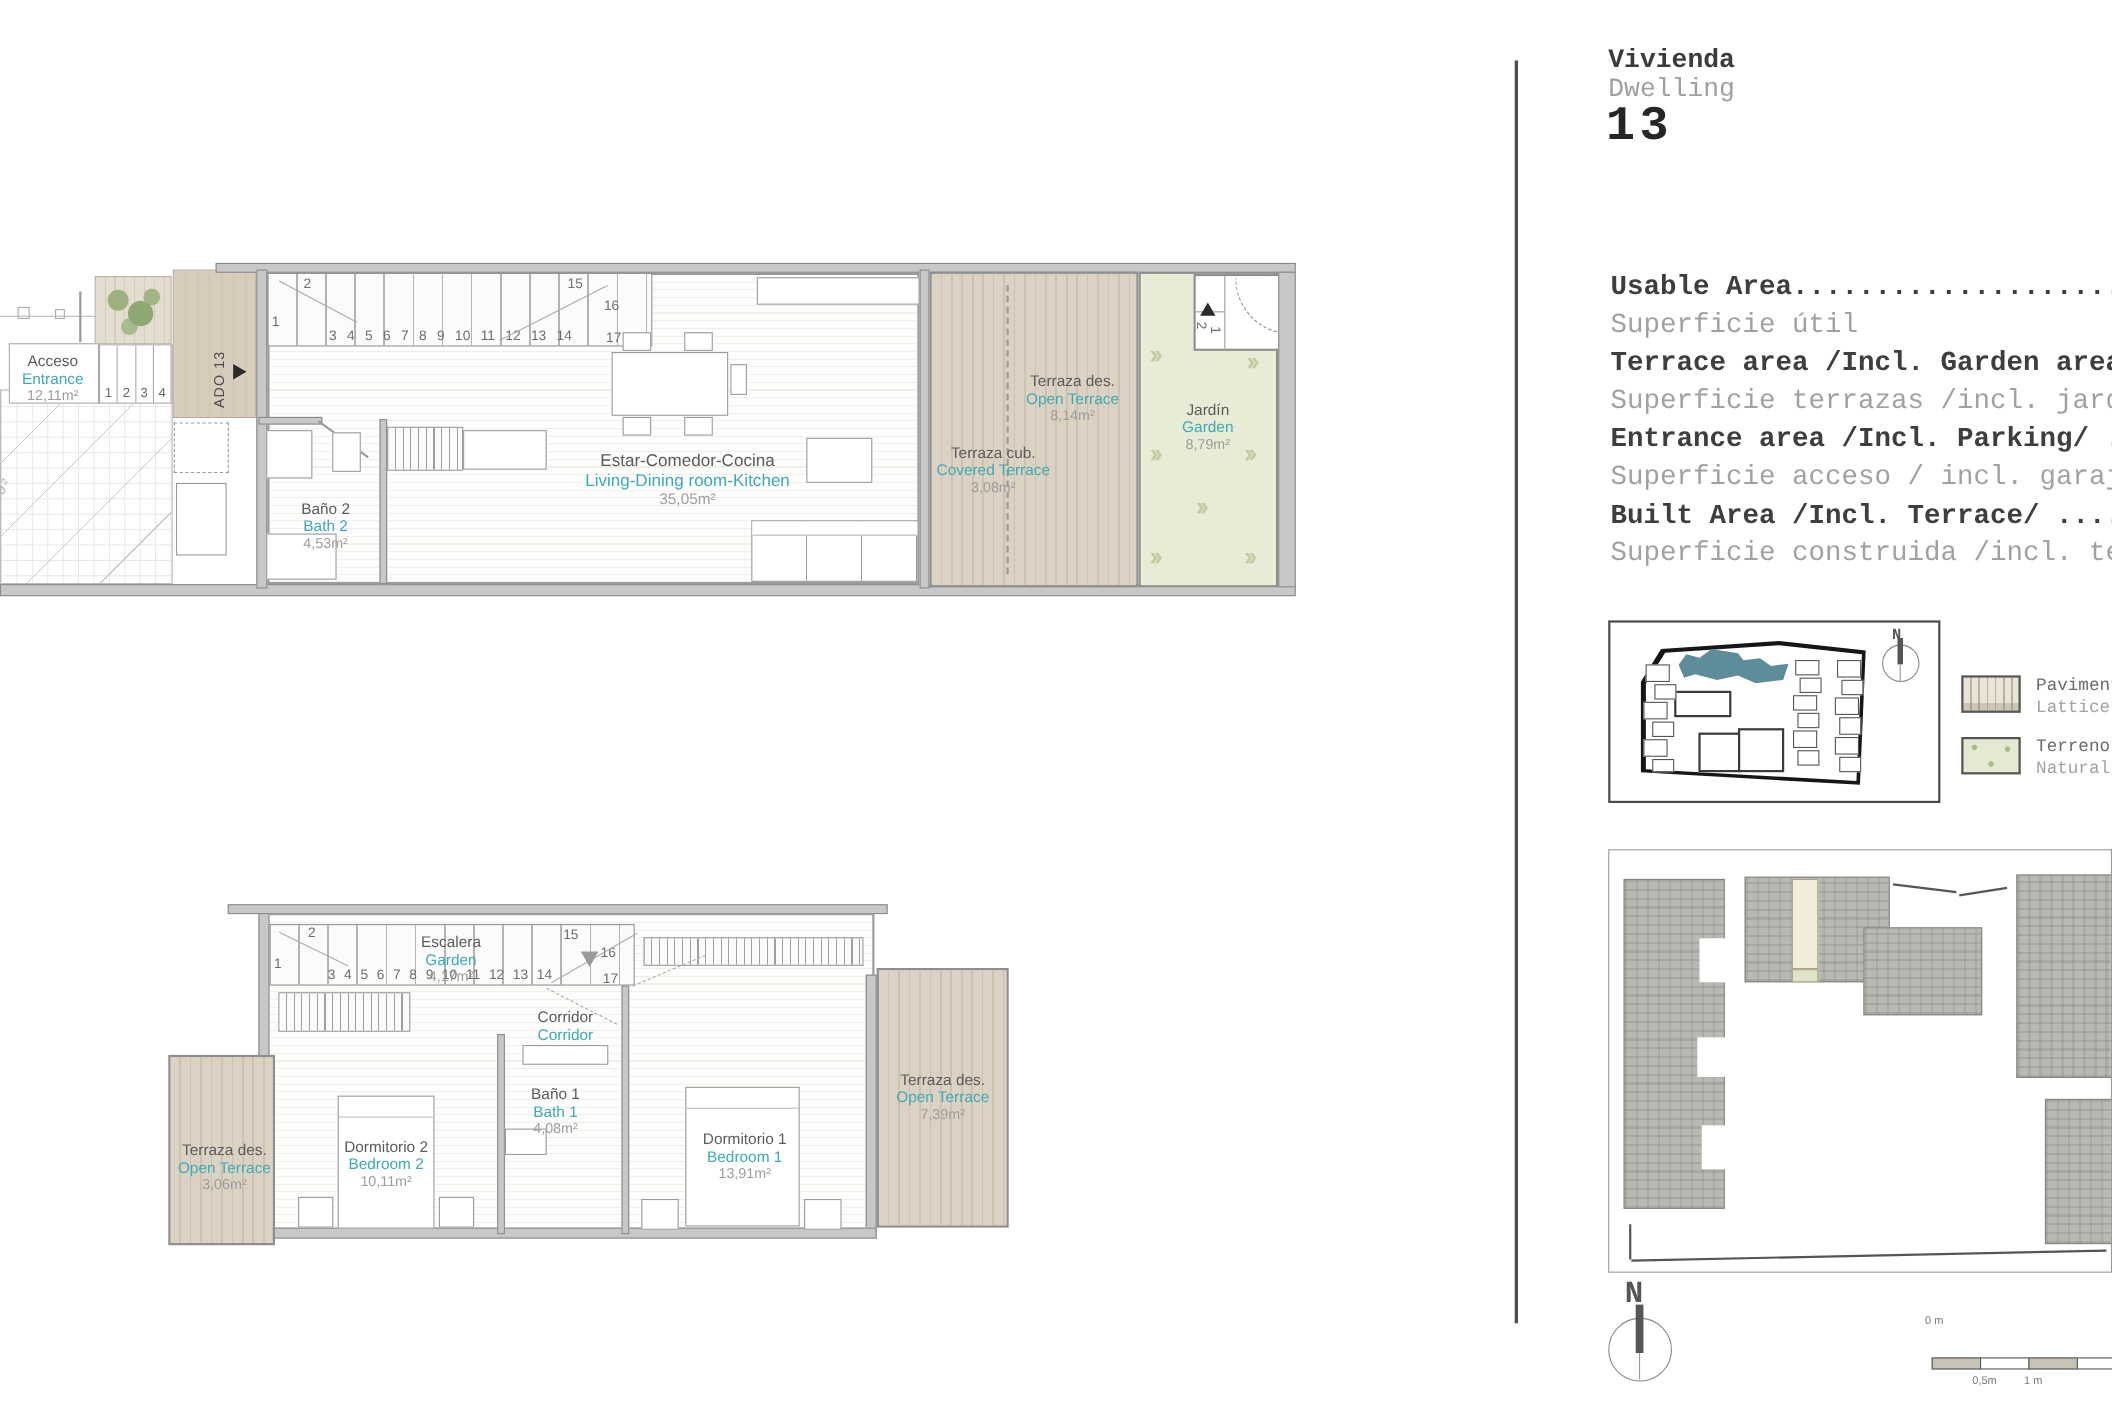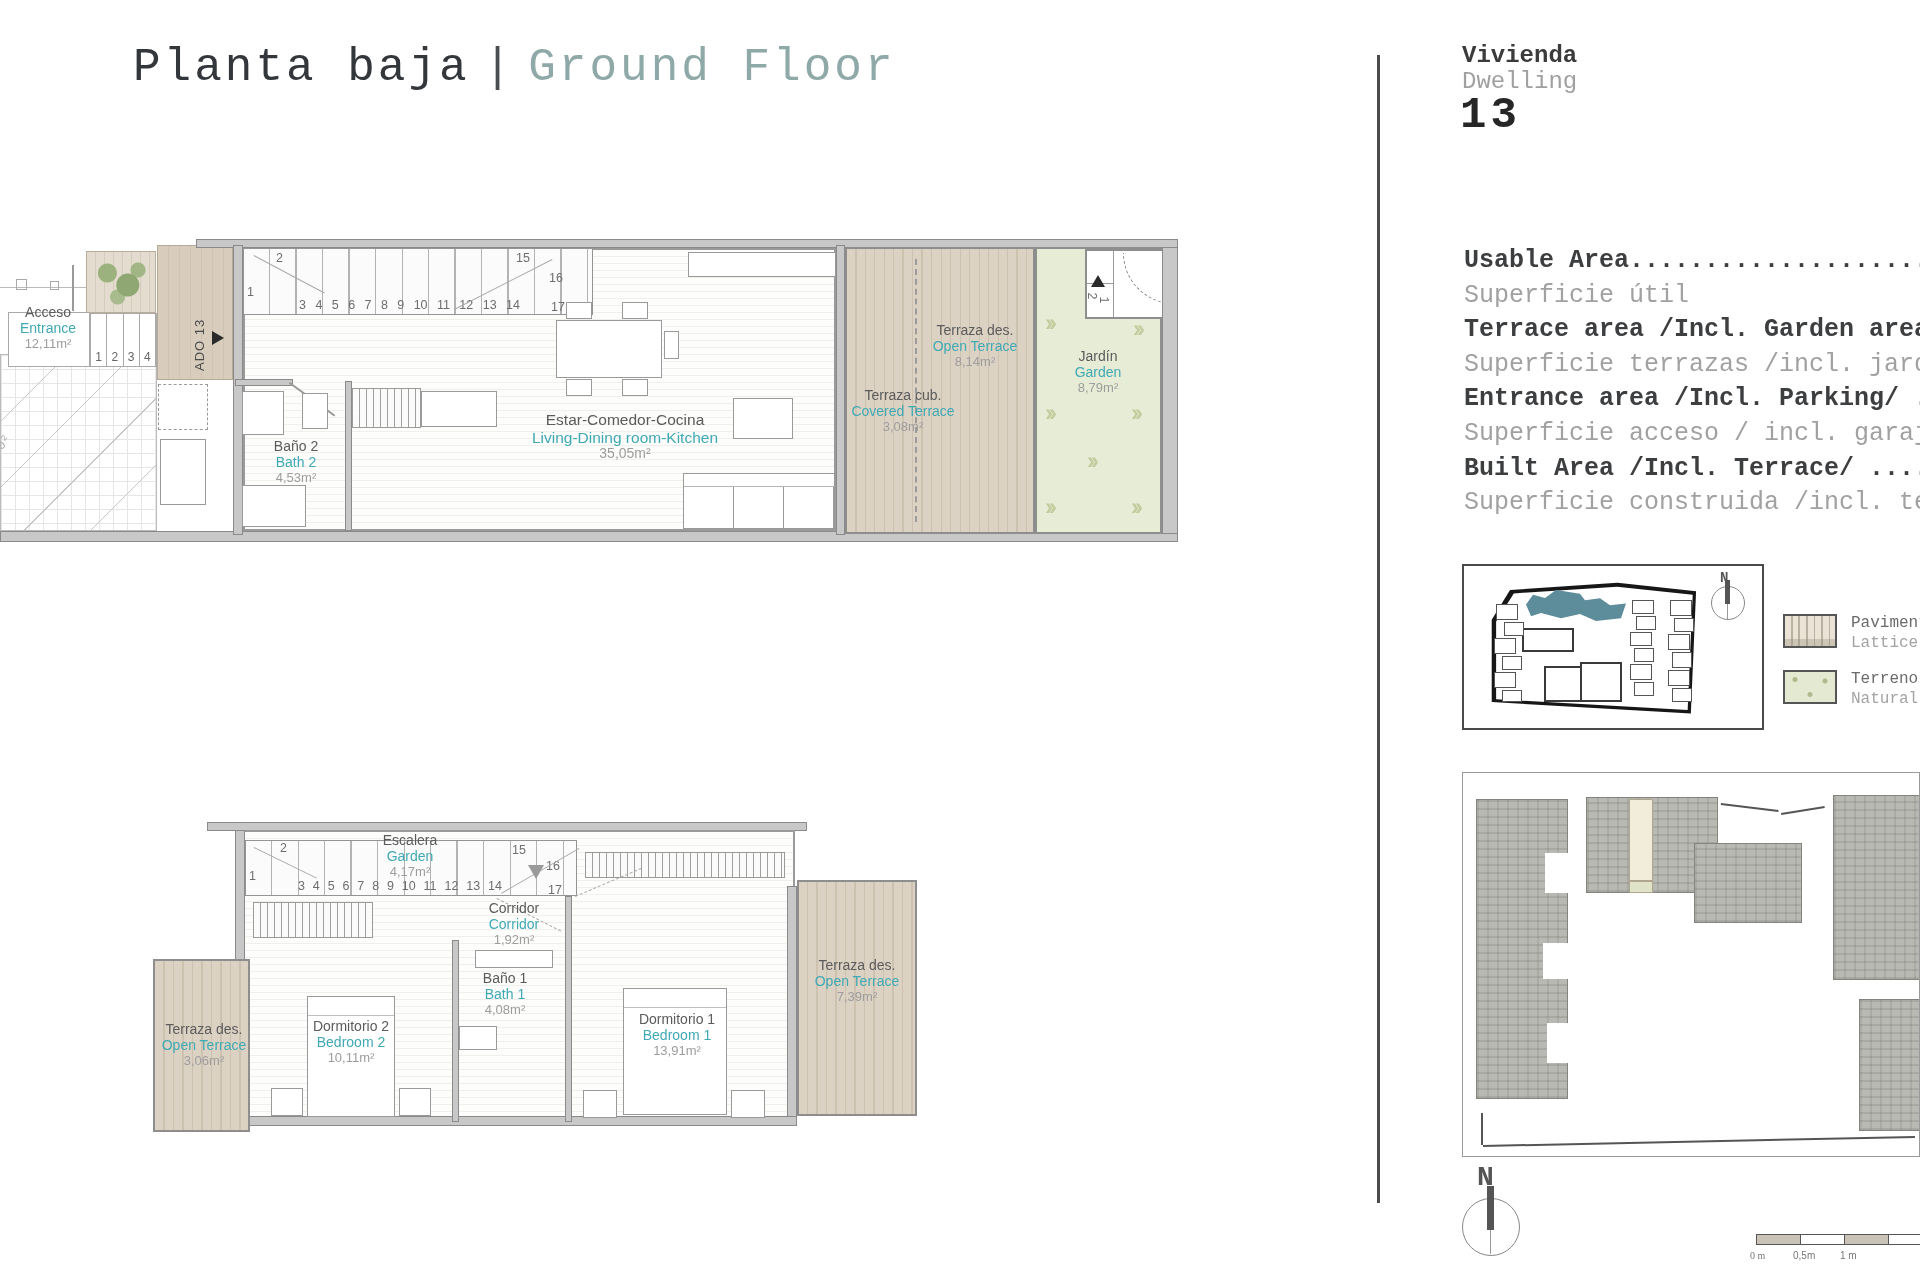--- a/index.html
+++ b/index.html
@@ -39,21 +39,21 @@
      linear-gradient(90deg,#e6e6e6 1px,transparent 1px);
      background-size:auto,14px 14px,14px 14px;background-color:#fff;
      border:1px solid #bbb;box-sizing:border-box;}
   .fixture{position:absolute;background:#fff;border:1px solid #9a9a9a;box-sizing:border-box;}
   .dashedbox{position:absolute;background:#fff;border:1.5px dashed #9a9a9a;box-sizing:border-box;}
   .rl{position:absolute;text-align:center;line-height:1.13;white-space:nowrap;
       transform:translateX(-50%);font-size:15.5px;}
   .rl .es{color:#5b5b5b;}
   .rl .en{color:#3fa9b4;}
   .rl .ar{color:#9d9d9d;font-size:14px;}
-  .rl.small{font-size:14px;} .rl.small .ar{font-size:13px;}
+  .rl.small{font-size:14px;margin-top:16px;} .rl.small .ar{font-size:13px;}
   .chev{position:absolute;color:#c2cc9e;font-size:24px;font-weight:bold;line-height:1;}
   .chev::before{content:"\203A\203A";letter-spacing:-4px;}
   .diag{position:absolute;background:#aaa;height:1px;transform-origin:left top;}
   .doorline{position:absolute;background:#9a9a9a;height:2px;transform-origin:left top;}
   .tri-right{position:absolute;width:0;height:0;border-left:12px solid #2a2a2a;
      border-top:7px solid transparent;border-bottom:7px solid transparent;}
   .tri-up{position:absolute;width:0;height:0;border-bottom:12px solid #2a2a2a;
      border-left:7px solid transparent;border-right:7px solid transparent;}
   .tri-down-o{position:absolute;width:0;height:0;border-top:14px solid #8a8a8a;
      border-left:8px solid transparent;border-right:8px solid transparent;}
@@ -99,23 +99,20 @@
   .needle-thin{position:absolute;background:#999;}
 
   .scale-seg{position:absolute;height:11px;border:1px solid #555;box-sizing:border-box;}
   .scale-lab{position:absolute;font-size:10px;color:#777;white-space:nowrap;}
 </style>
 </head>
 <body>
 
 <div class="canvas">
 
-  <div class="sheet-title" style="left:133px;top:42px;">
-    <span class="t-es">Planta baja</span><span class="t-sep">|</span><span class="t-en">Ground Floor</span>
-  </div>
 
   <div class="plan" style="left:0;top:239px;width:1178px;height:303px;">
 
     <div class="abs" style="left:0;top:12px;width:157px;height:103px;background:#fff;border-bottom:1px solid #ccc;">
       <div class="abs" style="left:0;top:36px;width:86px;height:1px;background:#bbb;"></div>
       <div class="abs" style="left:16px;top:28px;width:9px;height:9px;border:1px solid #aaa;"></div>
       <div class="abs" style="left:50px;top:30px;width:7px;height:7px;border:1px solid #aaa;"></div>
       <div class="abs" style="left:72px;top:14px;width:2px;height:46px;background:#999;"></div>
     </div>
     <div class="gridhatch" style="left:0;top:115px;width:157px;height:177px;"></div>
@@ -452,17 +449,17 @@
 
   <div class="compass-n" style="left:1477px;top:1162px;font-size:28px;">N</div>
   <div class="compass-circle" style="left:1462px;top:1198px;width:58px;height:58px;"></div>
   <div class="needle" style="left:1487px;top:1186px;width:7px;height:44px;"></div>
   <div class="needle-thin" style="left:1490px;top:1230px;width:1px;height:24px;"></div>
 
   <div class="scale-seg" style="left:1756px;top:1234px;width:45px;background:#c9c3b7;"></div>
   <div class="scale-seg" style="left:1800px;top:1234px;width:45px;background:#fff;"></div>
   <div class="scale-seg" style="left:1844px;top:1234px;width:45px;background:#c9c3b7;"></div>
   <div class="scale-seg" style="left:1888px;top:1234px;width:45px;background:#fff;"></div>
-  <span class="scale-lab" style="left:1750px;top:1250px;font-family:Liberation Serif, serif;">0 m</span>
+  <span class="scale-lab" style="left:1750px;top:1196px;">0 m</span>
   <span class="scale-lab" style="left:1793px;top:1250px;">0,5m</span>
   <span class="scale-lab" style="left:1840px;top:1250px;">1 m</span>
 
 </div>
 
 </body></html>

